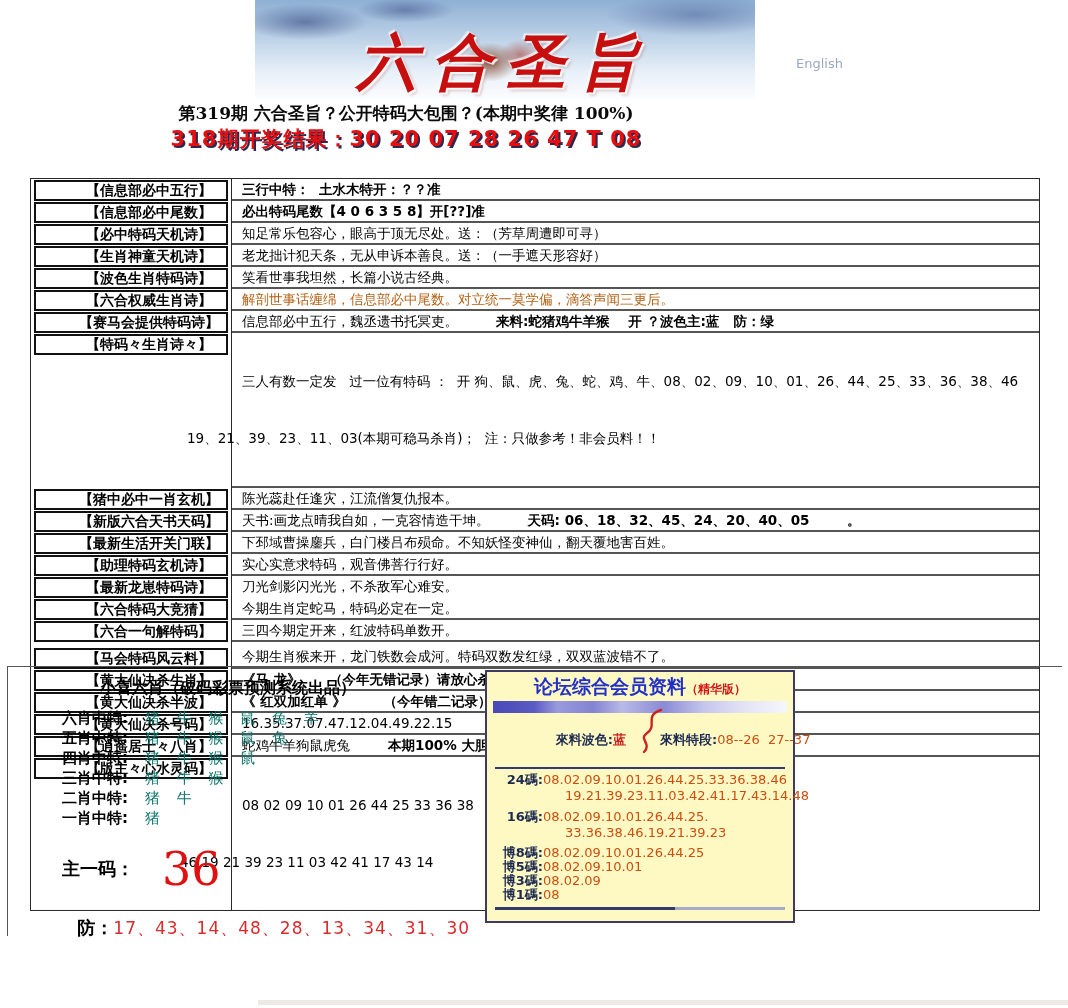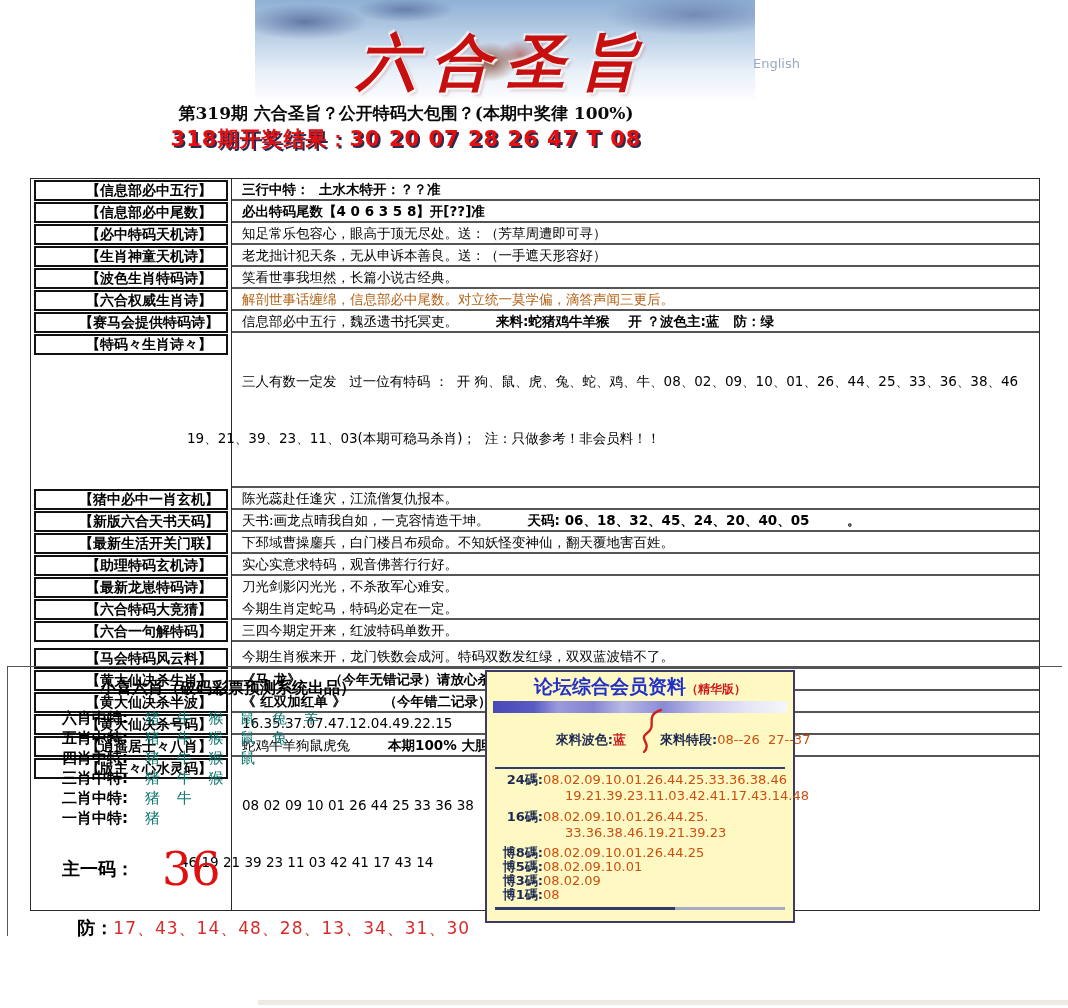--- a/index.html
+++ b/index.html
@@ -14,21 +14,21 @@
       radial-gradient(ellipse 30px 22px at 53% 55%, rgba(160,60,50,.6), rgba(160,60,50,0) 70%),
       radial-gradient(ellipse 90px 26px at 10% 22%, rgba(40,60,120,.55), rgba(40,60,120,0) 70%),
       radial-gradient(ellipse 130px 30px at 88% 15%, rgba(60,80,140,.45), rgba(60,80,140,0) 70%),
       radial-gradient(ellipse 70px 18px at 30% 10%, rgba(50,70,130,.5), rgba(50,70,130,0) 70%),
       linear-gradient(180deg,#8fb0d4 0%,#b9cfe6 35%,#e8f0f8 72%,#fcfdff 100%);
   }
   .banner-title { position:absolute; left:262px; top:24px; width:486px; text-align:center; z-index:2;
     font-family:"DejaVu Serif",serif; font-size:60px; font-weight:bold; font-style:italic;
     color:#c80f0f; letter-spacing:14px; line-height:76px;
     text-shadow:2px 2px 1px rgba(255,255,255,.9), -2px -2px 1px rgba(255,255,255,.65), 3px 3px 3px rgba(120,20,20,.25); }
-  .english { position:absolute; left:753px; top:56px; font-size:13px; color:#9aa7c4; cursor:pointer; }
+  .english { position:absolute; left:796px; top:56px; font-size:13px; color:#9aa7c4; cursor:pointer; }
   .issue-line { position:absolute; left:0; top:102px; width:812px; text-align:center;
     font-family:"DejaVu Serif",serif; font-weight:bold; font-size:17px; color:#0a0a0a; }
   .result-line { position:absolute; left:0; top:125px; width:812px; text-align:center;
     font-weight:bold; font-size:21px; color:#e80c0c; letter-spacing:1px;
     text-shadow:2px 2px 0 #2a2a50; }
 
   
   .main-table { position:absolute; left:30px; top:178px; width:1010px; border:1px solid #2a2a2a; background:#fff; }
   .mrow { display:flex; min-height:21px; }
   .mrow.h2 { min-height:41px; }

